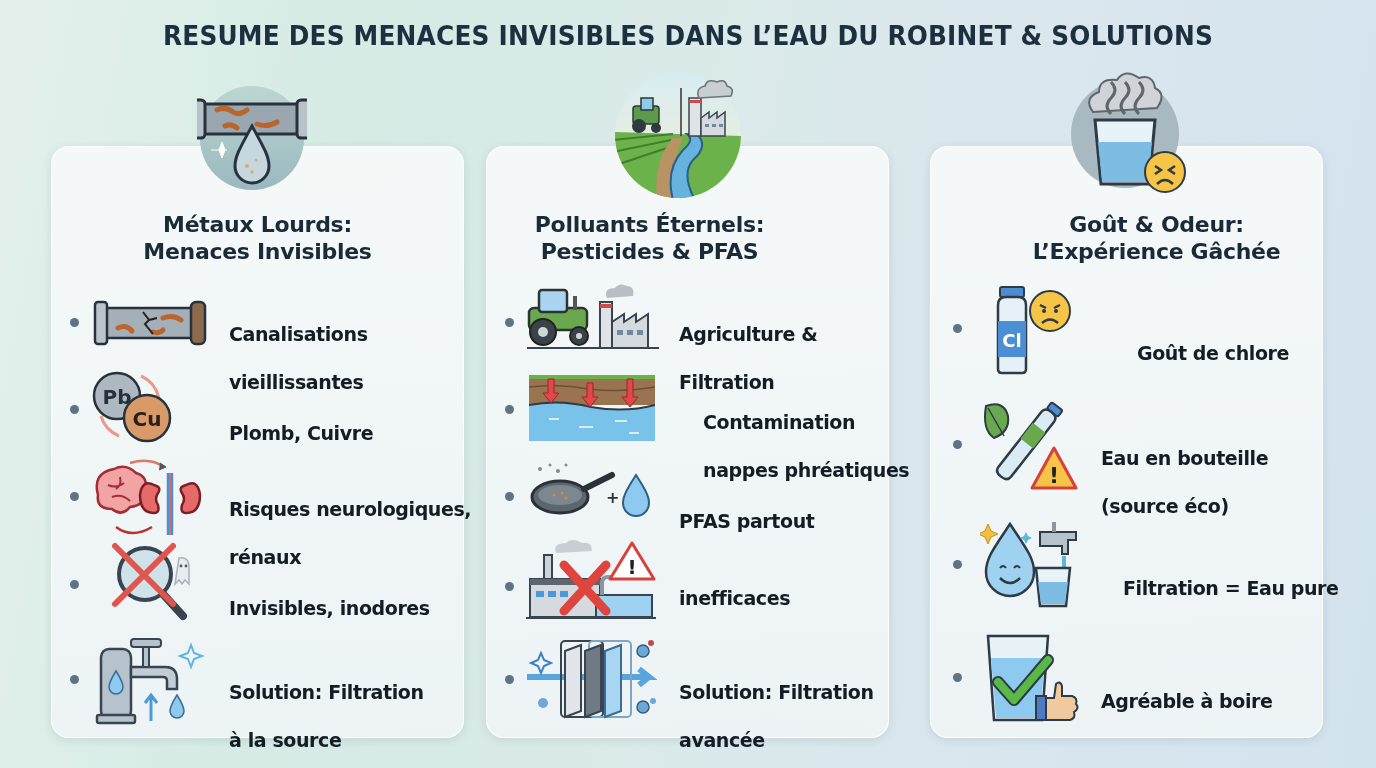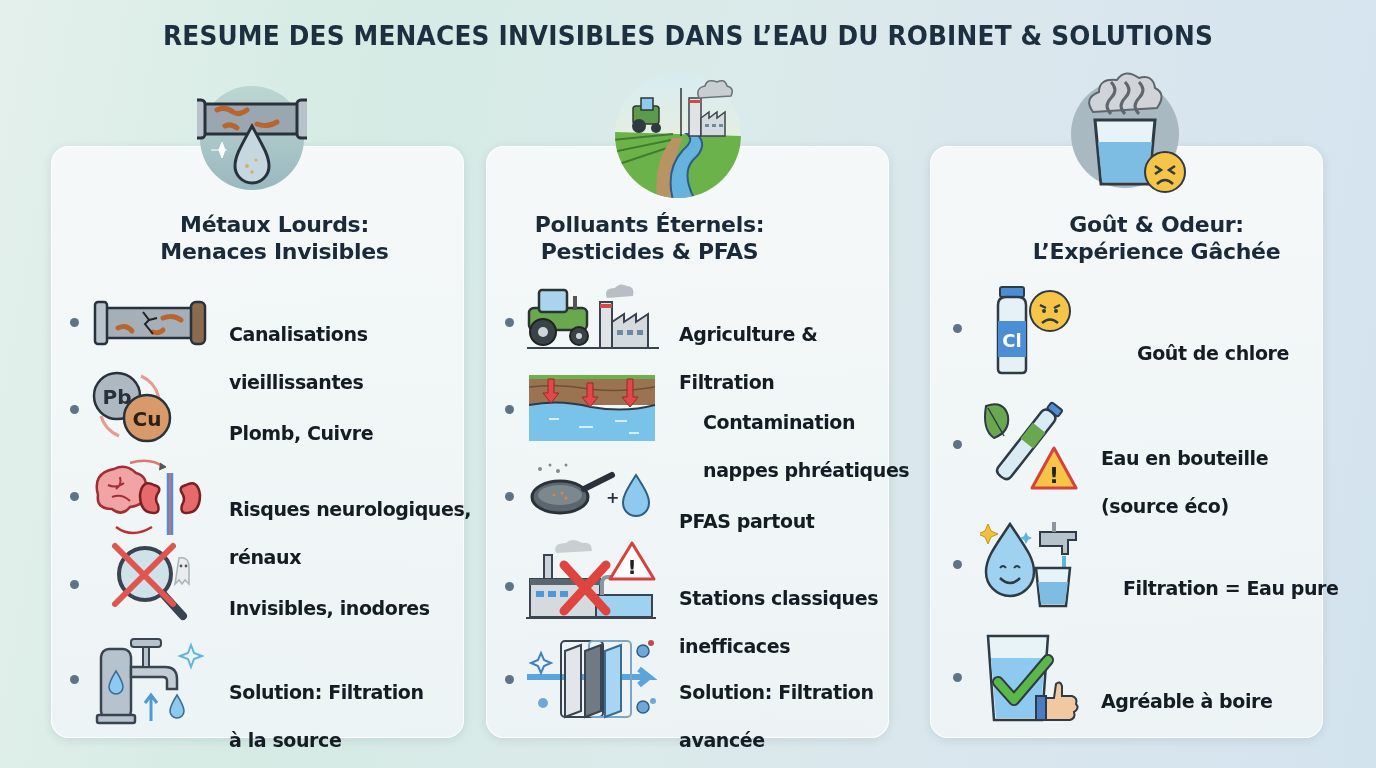--- a/index.html
+++ b/index.html
@@ -69,21 +69,21 @@
     <rect x="-8" y="20" width="16" height="38" rx="4" fill="#b7c2cb" stroke="#28323c" stroke-width="3"></rect>
     <rect x="100" y="20" width="16" height="38" rx="4" fill="#b7c2cb" stroke="#28323c" stroke-width="3"></rect>
     <path d="M20 30 q8 -4 16 2 q6 4 14 -2 M60 44 q10 4 20 -2 M28 46 q6 -3 12 2" stroke="#b8652e" stroke-width="5" fill="none" stroke-linecap="round"></path>
     <path d="M55 46 C44 66 38 76 38 86 A17 17 0 0 0 72 86 C72 76 66 66 55 46 Z" fill="#c6d7e0" stroke="#28323c" stroke-width="3"></path>
     <circle cx="50" cy="86" r="2" fill="#d4b06a"></circle>
       <circle cx="59" cy="80" r="1.6" fill="#d4b06a"></circle>
       <circle cx="55" cy="92" r="1.8" fill="#d4b06a"></circle>
     <path d="M22 70 l3 -8 l3 8 l-3 8 z M14 70 h16" fill="#fff" stroke="#fff" stroke-width="1"></path>
   </svg>
 </div>
-<div class="card-title" style="left:51px;width:413px;margin-left:17px;">
+<div class="card-title" style="left:51px;width:413px;">
   <span class="l" style="display:block">Métaux Lourds:</span>
   <span class="l" style="display:block">Menaces Invisibles</span>
 </div>
 
 <div class="bullet" style="left:70px;top:318px;"></div>
 <div class="item-icon" style="left:93px;top:298px;">
   <svg width="115" height="50" viewBox="0 0 115 50">
     <rect x="8" y="10" width="100" height="30" rx="4" fill="#a4afb8" stroke="#28323c" stroke-width="2.5"></rect>
     <rect x="2" y="4" width="12" height="42" rx="3" fill="#bac4cc" stroke="#28323c" stroke-width="2.5"></rect>
     <rect x="98" y="4" width="14" height="42" rx="5" fill="#8b6b4c" stroke="#28323c" stroke-width="2.5"></rect>
@@ -282,21 +282,20 @@
       <rect x="34" y="52" width="8" height="6" fill="#4c98d8"></rect>
     <rect x="70" y="56" width="56" height="22" fill="#9fd2f0" stroke="#3a4450" stroke-width="2"></rect>
     <path d="M76 56 v-12 q0 -6 6 -6 h20" stroke="#8c969e" stroke-width="4" fill="none"></path>
     <path d="M38 26 L80 72 M80 26 L38 72" stroke="#e0443f" stroke-width="9" stroke-linecap="round"></path>
     <path d="M106 4 L128 40 H84 Z" fill="#fff" stroke="#d8403c" stroke-width="3" stroke-linejoin="round"></path>
     <text x="106" y="35" text-anchor="middle" font-family="DejaVu Sans, sans-serif" font-size="20" font-weight="700" fill="#222">!</text>
     <line x1="0" y1="79" x2="130" y2="79" stroke="#3a4450" stroke-width="2"></line>
   </svg>
 </div>
 <div class="item-text" style="left:679px;top:562px;">
-  <span class="l">Stations classiques</span>
   <span class="l">inefficaces</span>
 </div>
 
 <div class="bullet" style="left:505px;top:675px;"></div>
 <div class="item-icon" style="left:527px;top:637px;">
   <svg width="130" height="84" viewBox="0 0 130 84">
     <path d="M0 40 h122 l-10 -8 M122 40 l-10 8" stroke="#5aa5dc" stroke-width="6" fill="none"></path>
     <rect x="34" y="4" width="42" height="76" rx="4" fill="none" stroke="#3a4450" stroke-width="2"></rect>
     <rect x="62" y="4" width="42" height="76" rx="4" fill="none" stroke="#7fa6c4" stroke-width="2"></rect>
     <path d="M38 14 L54 8 V74 L38 80 Z" fill="#e2e6ea" stroke="#3a4450" stroke-width="2"></path>

